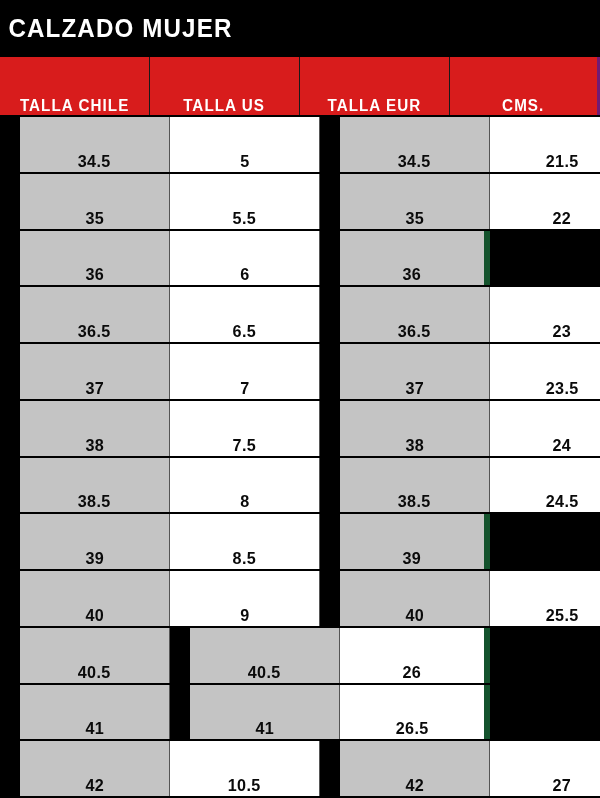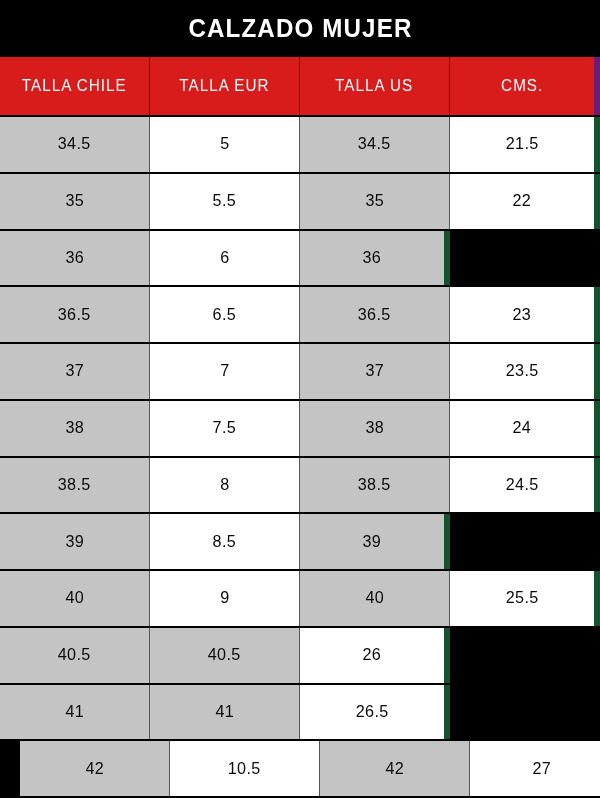--- a/index.html
+++ b/index.html
@@ -20,21 +20,21 @@
     flex-direction: column;
   }
 
   
   .title-band {
     height: 57px;
     min-height: 57px;
     background: #000000;
     display: flex;
     align-items: center;
-    justify-content: center;
+    justify-content: flex-start;
   }
 
   .title-text {
     color: #ffffff;
     font-size: 26px;
     font-weight: bold;
     letter-spacing: 1.2px;
     font-family: "Liberation Sans", sans-serif;
     transform: scaleX(0.93);
     white-space: nowrap;
@@ -57,56 +57,55 @@
 
   .row.header-row {
     height: 60px;
     min-height: 60px;
     flex: none;
     border-bottom: 2px solid #000000;
   }
 
   .row:last-child {
     border-bottom: 2px solid #000000;
-    padding-left: 20px;
   }
 
   .cell {
     width: 150px;
     min-width: 150px;
     display: flex;
-    align-items: center;
+    align-items: flex-end;
     justify-content: center;
     border-right: 1px solid #555555;
     font-size: 17px;
-    font-weight: normal;
+    font-weight: bold;
     color: #0a0a0a;
     font-family: "Liberation Sans", sans-serif;
     letter-spacing: 0.3px;
     transform: none;
   }
 
   .cell:last-child {
     border-right: 6px solid #14532d;
   }
 
-  .cell.shade { background: #c4c4c4; }
+  .cell.shade { background: #c4c4c4; margin-left: 20px; }
   .cell.plain { background: #ffffff; }
 
   .header-row .cell {
     background: #d81c1c;
     color: #ffffff;
     font-size: 16px;
     letter-spacing: 1.1px;
     border-right: 1px solid #1a1a1a;
     white-space: nowrap;
   }
 
   .header-row .cell:last-child {
-    border-right: 6px solid #701a75;
+    border-right: 3px solid #701a75;
   }
 
   .cell-inner {
     display: block;
     transform: scaleX(0.95);
   }
 </style>
 </head>
 <body>
 
@@ -115,24 +114,24 @@
   <div class="title-band">
     <span class="title-text">CALZADO MUJER</span>
   </div>
 
   <div class="table">
     <div class="row header-row" id="header-row">
         <div class="cell">
           <span class="cell-inner">TALLA CHILE</span>
         </div>
         <div class="cell">
+          <span class="cell-inner">TALLA US</span>
+        </div>
+        <div class="cell">
           <span class="cell-inner">TALLA EUR</span>
-        </div>
-        <div class="cell">
-          <span class="cell-inner">TALLA US</span>
         </div>
         <div class="cell">
           <span class="cell-inner">CMS.</span>
         </div>
       </div>
     <div id="body-rows" style="display:contents"><div class="row">
           <div class="cell shade">
             <span class="cell-inner">34.5</span>
           </div>
           <div class="cell plain">

